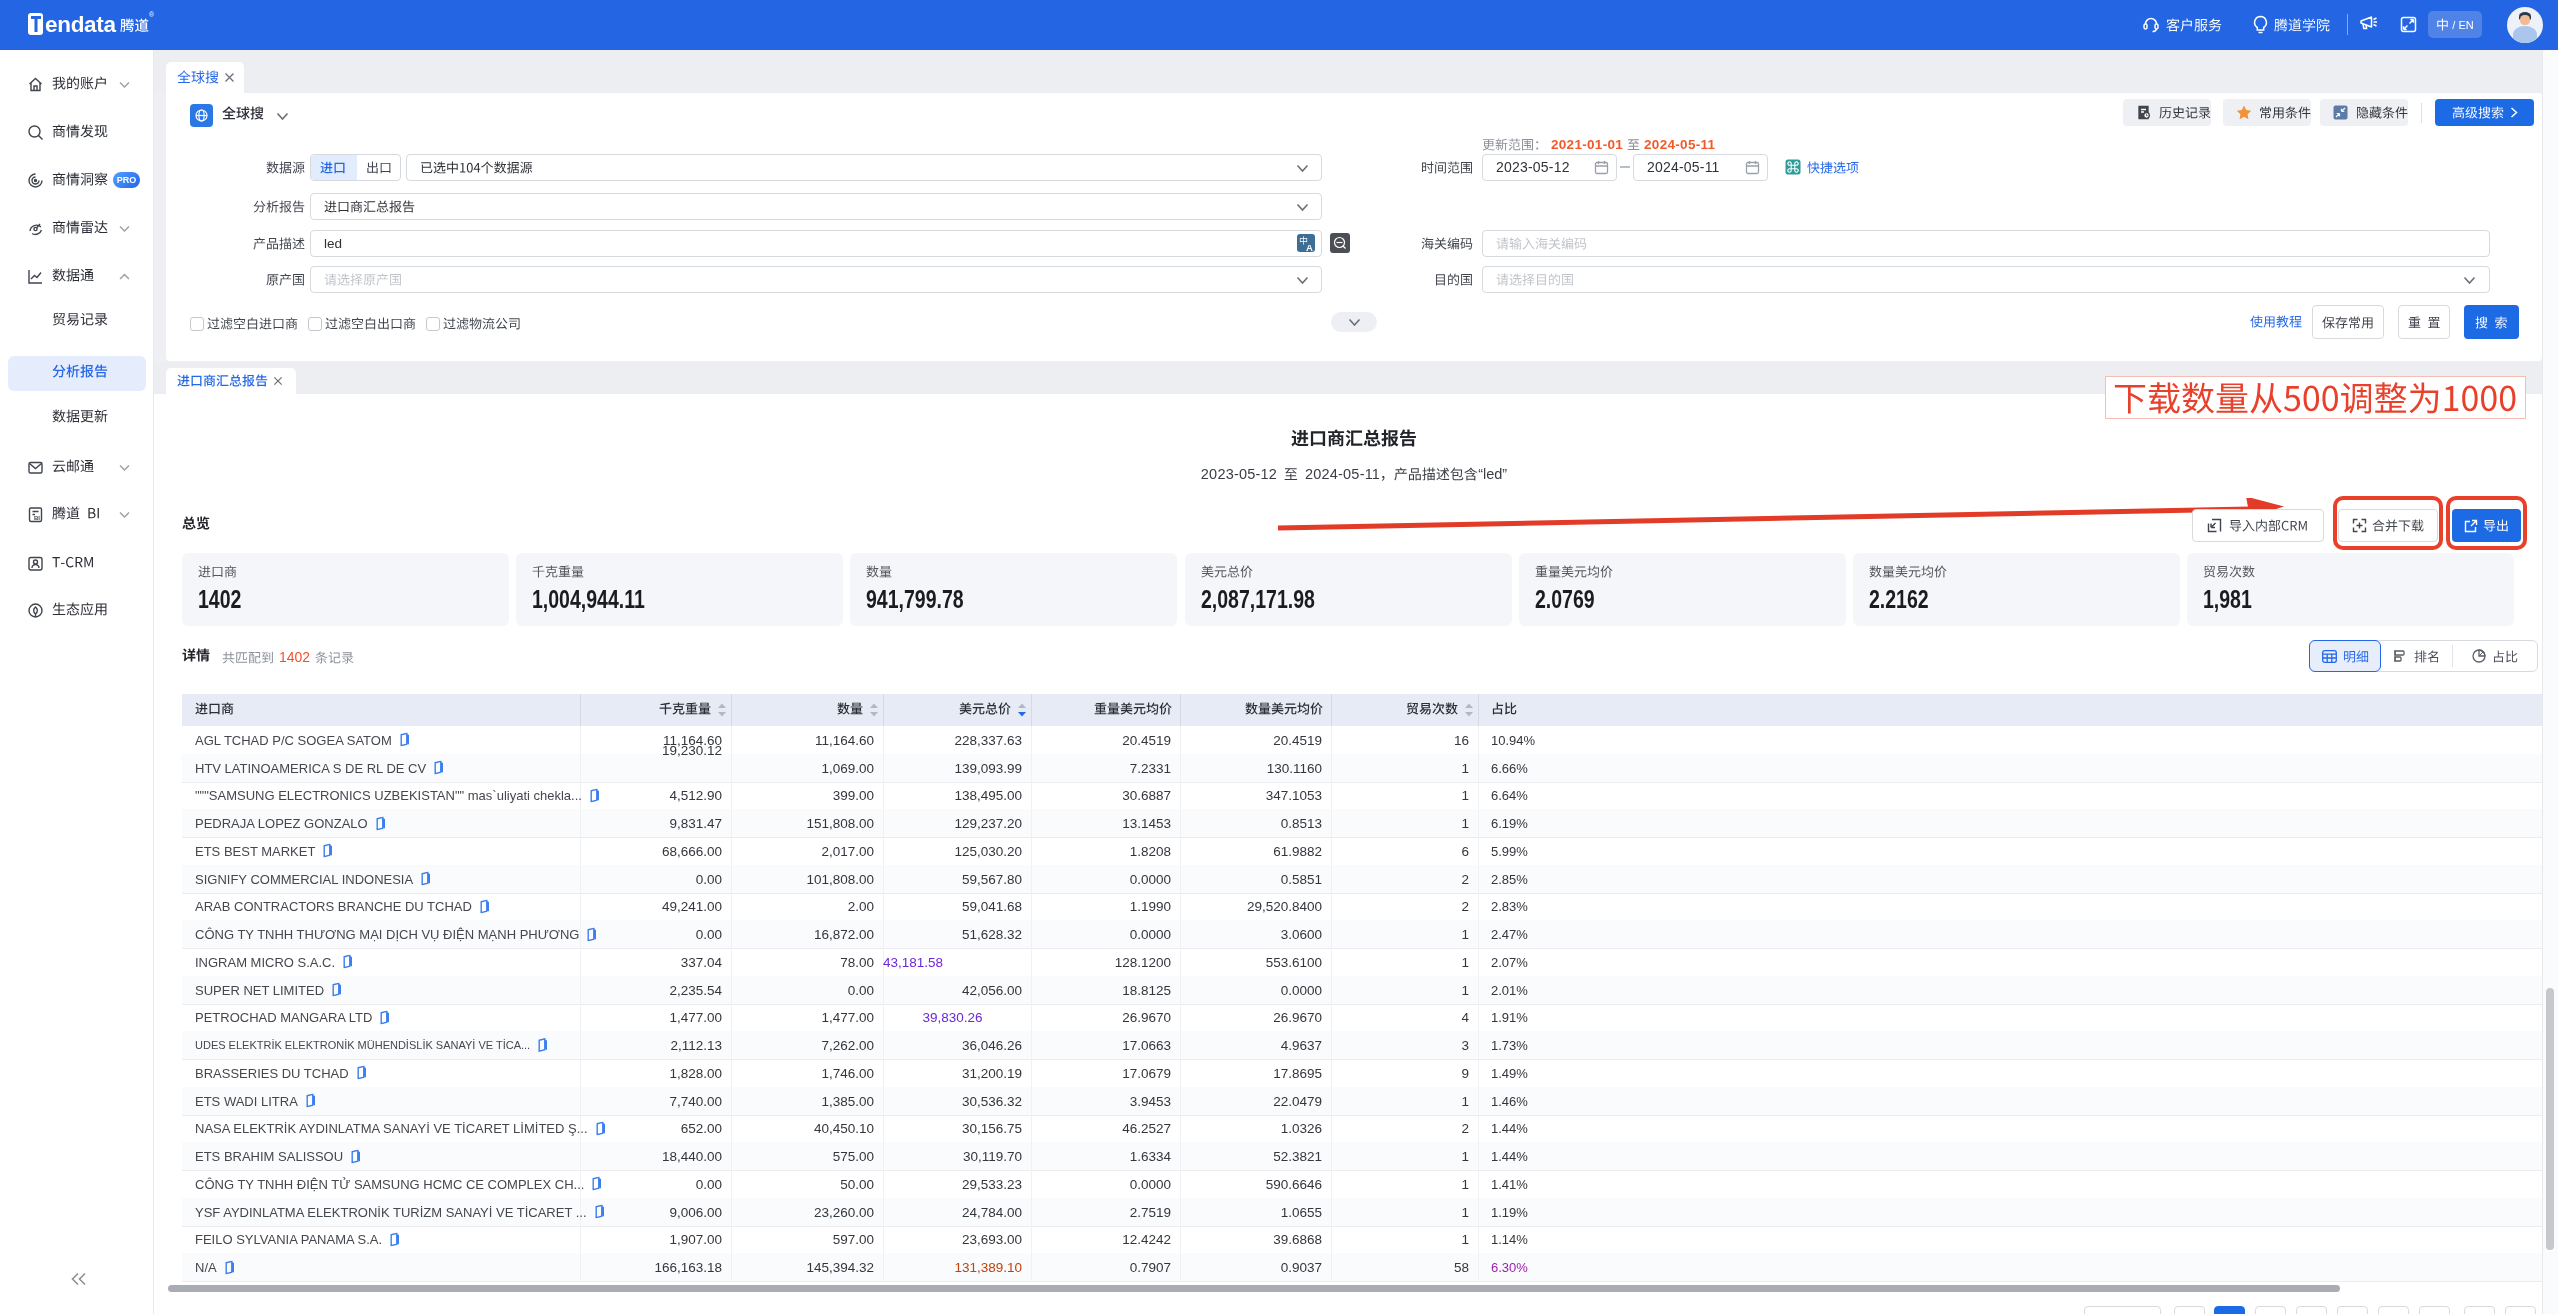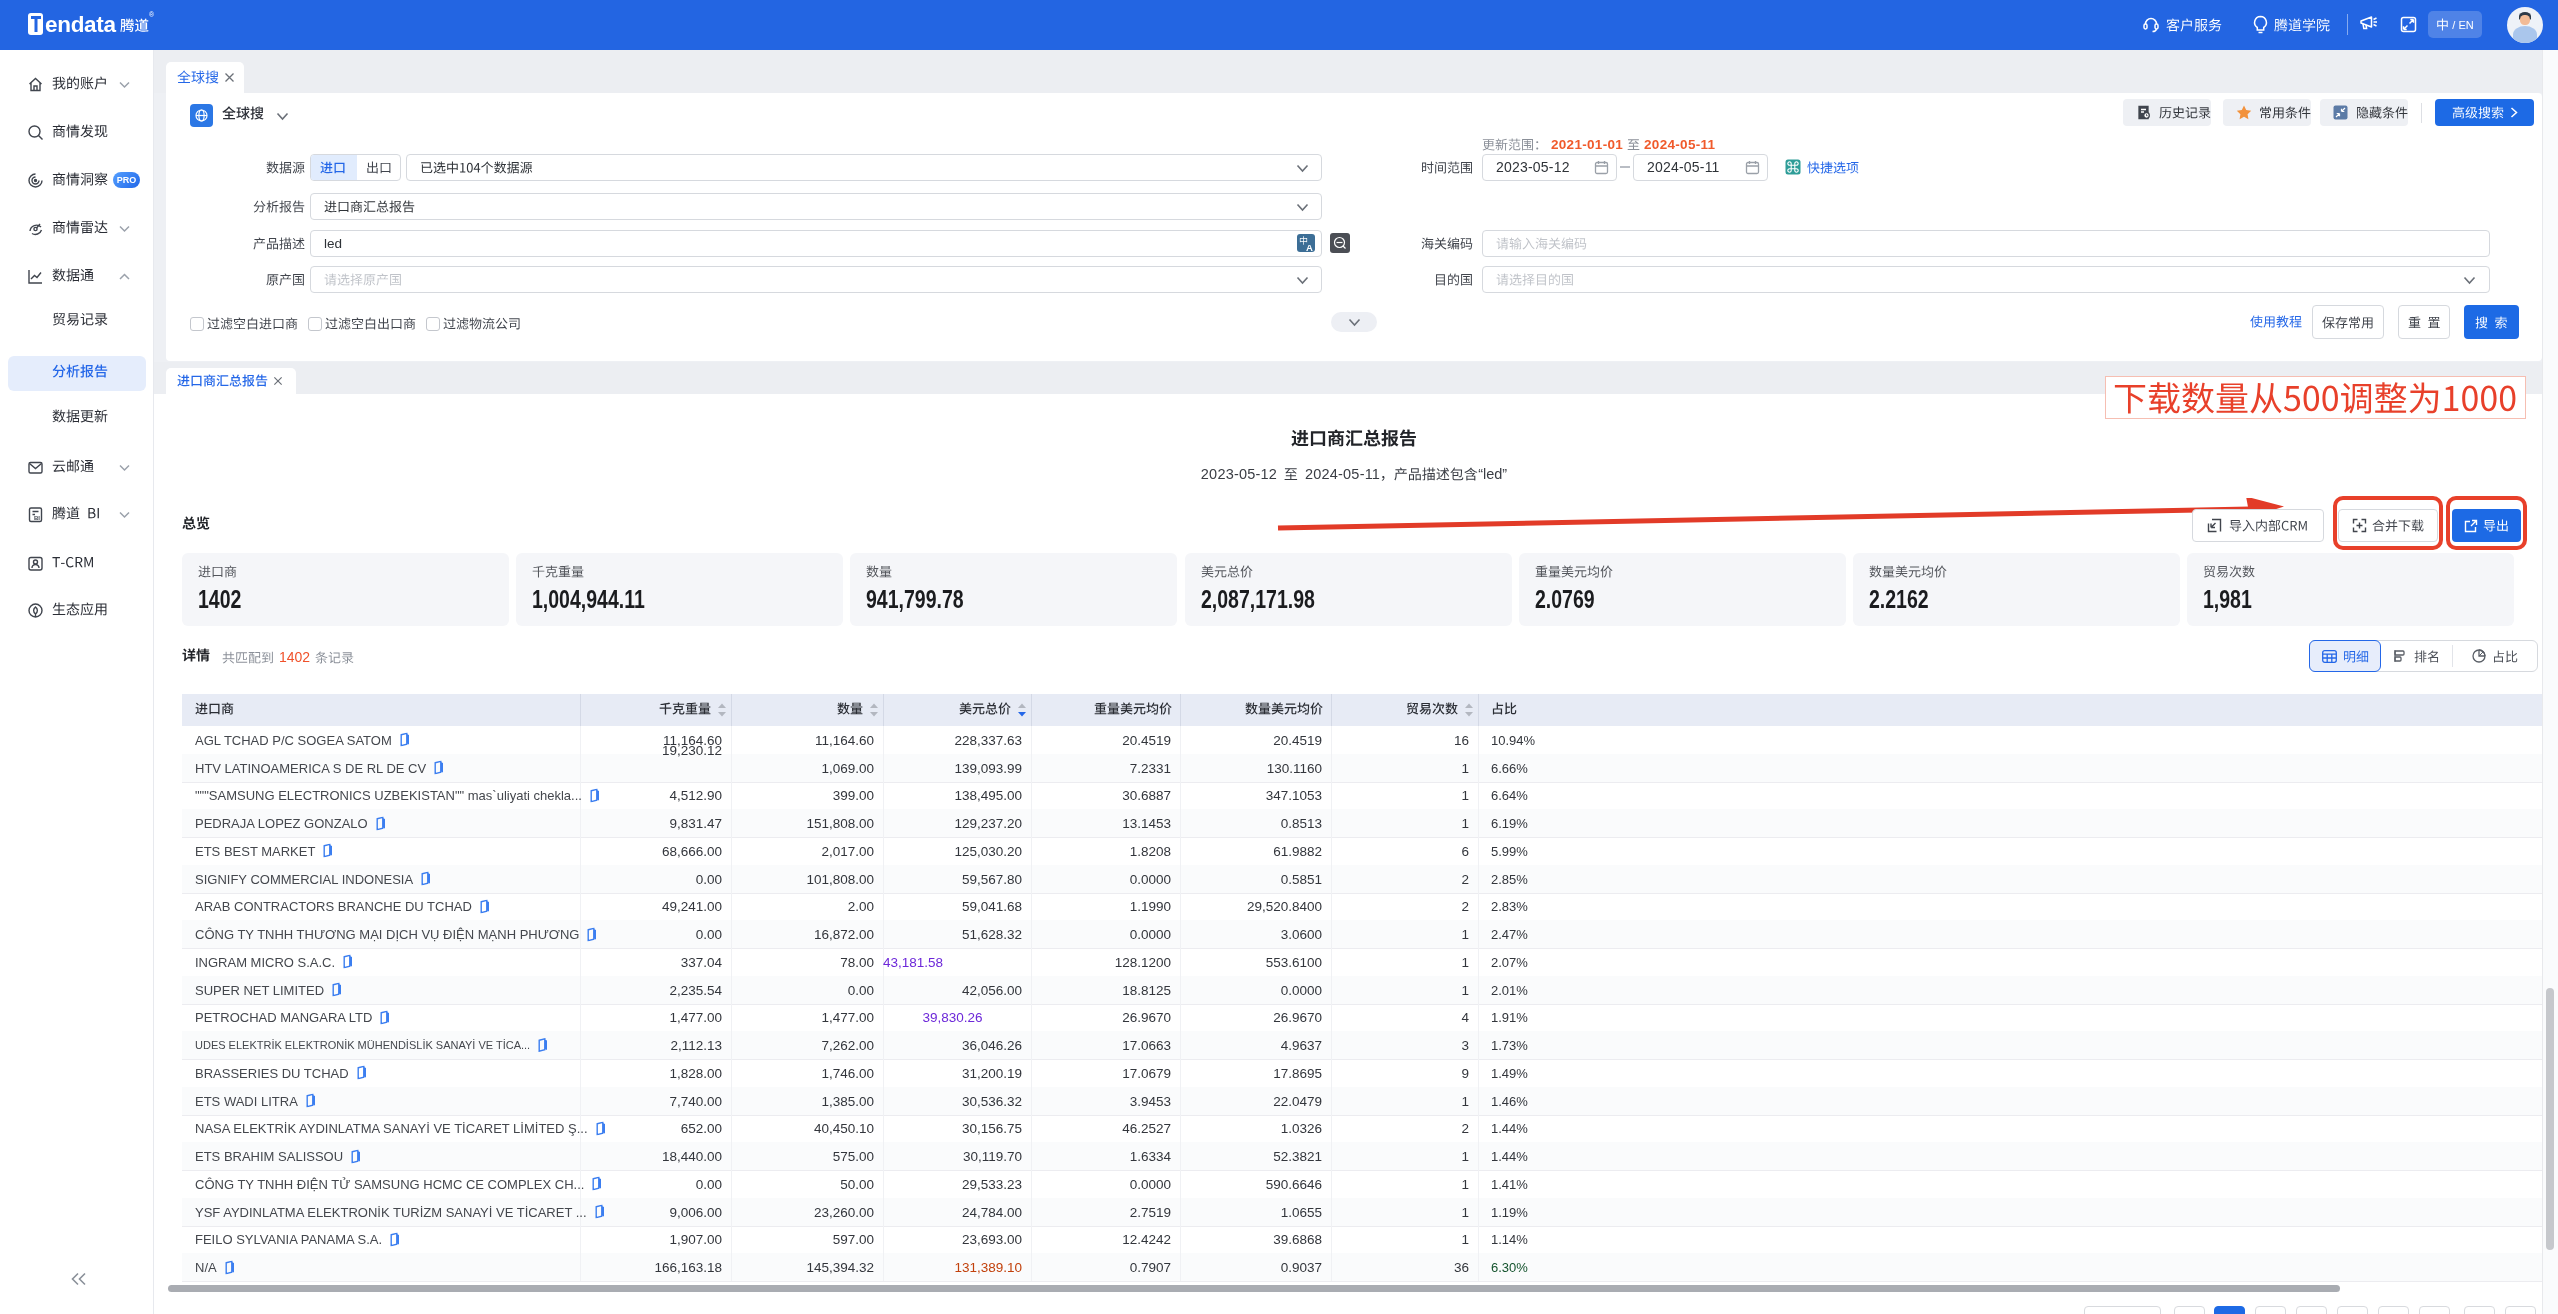--- a/index.html
+++ b/index.html
@@ -1305,22 +1305,22 @@
       <svg width="10" height="14" viewBox="0 0 10 14">
         <path d="M1.2 2.2 L6.8 0.8 L6.8 11.8 L1.2 13.2 Z" fill="none" stroke="#3b7ef0" stroke-width="1.4"></path>
         <path d="M6.8 1.6 L9 2.6 L9 12 L6.8 11 Z" fill="#3b7ef0"></path>
       </svg>
     </div>
     <div class="abs" style="left:580px;top:1267.1px;transform:translateY(-50%);width:142px;text-align:right;font-size:13.5px;color:#33363c">166,163.18</div>
     <div class="abs" style="left:731px;top:1267.1px;transform:translateY(-50%);width:143px;text-align:right;font-size:13.5px;color:#33363c">145,394.32</div>
     <div class="abs" style="left:883px;top:1267.1px;transform:translateY(-50%);width:139px;text-align:right;font-size:13.5px;color:#c2410c">131,389.10</div>
     <div class="abs" style="left:1031px;top:1267.1px;transform:translateY(-50%);width:140px;text-align:right;font-size:13.5px;color:#33363c">0.7907</div>
     <div class="abs" style="left:1180px;top:1267.1px;transform:translateY(-50%);width:142px;text-align:right;font-size:13.5px;color:#33363c">0.9037</div>
-    <div class="abs" style="left:1331px;top:1267.1px;transform:translateY(-50%);width:138px;text-align:right;font-size:13.5px;color:#33363c">36</div>
-    <div class="abs" style="left:1491px;top:1267.1px;transform:translateY(-50%);font-size:13px;color:#14532d">6.30%</div>
+    <div class="abs" style="left:1331px;top:1267.1px;transform:translateY(-50%);width:138px;text-align:right;font-size:13.5px;color:#33363c">58</div>
+    <div class="abs" style="left:1491px;top:1267.1px;transform:translateY(-50%);font-size:13px;color:#a21caf">6.30%</div>
     <div class="abs" style="left:168px;top:1285px;width:2172px;height:7px;background:#a9acb2;border-radius:4px"></div>
     <div class="abs" style="left:2084px;top:1306px;width:77px;height:20px;background:#fff;border:1px solid #d8dade;border-radius:4px"></div>
     <div class="abs" style="left:2174px;top:1306px;width:31px;height:20px;background:#fff;border:1px solid #d8dade;border-radius:4px"></div>
     <div class="abs" style="left:2214px;top:1306px;width:31px;height:20px;background:#1d6ae5;border:1px solid #1d6ae5;border-radius:4px"></div>
     <div class="abs" style="left:2255px;top:1306px;width:31px;height:20px;background:#fff;border:1px solid #d8dade;border-radius:4px"></div>
     <div class="abs" style="left:2296px;top:1306px;width:31px;height:20px;background:#fff;border:1px solid #d8dade;border-radius:4px"></div>
     <div class="abs" style="left:2337px;top:1306px;width:31px;height:20px;background:#fff;border:1px solid #d8dade;border-radius:4px"></div>
     <div class="abs" style="left:2378px;top:1306px;width:31px;height:20px;background:#fff;border:1px solid #d8dade;border-radius:4px"></div>
     <div class="abs" style="left:2419px;top:1306px;width:31px;height:20px;background:#fff;border:1px solid #d8dade;border-radius:4px"></div>
     <div class="abs" style="left:2464px;top:1306px;width:31px;height:20px;background:#fff;border:1px solid #d8dade;border-radius:4px"></div>

